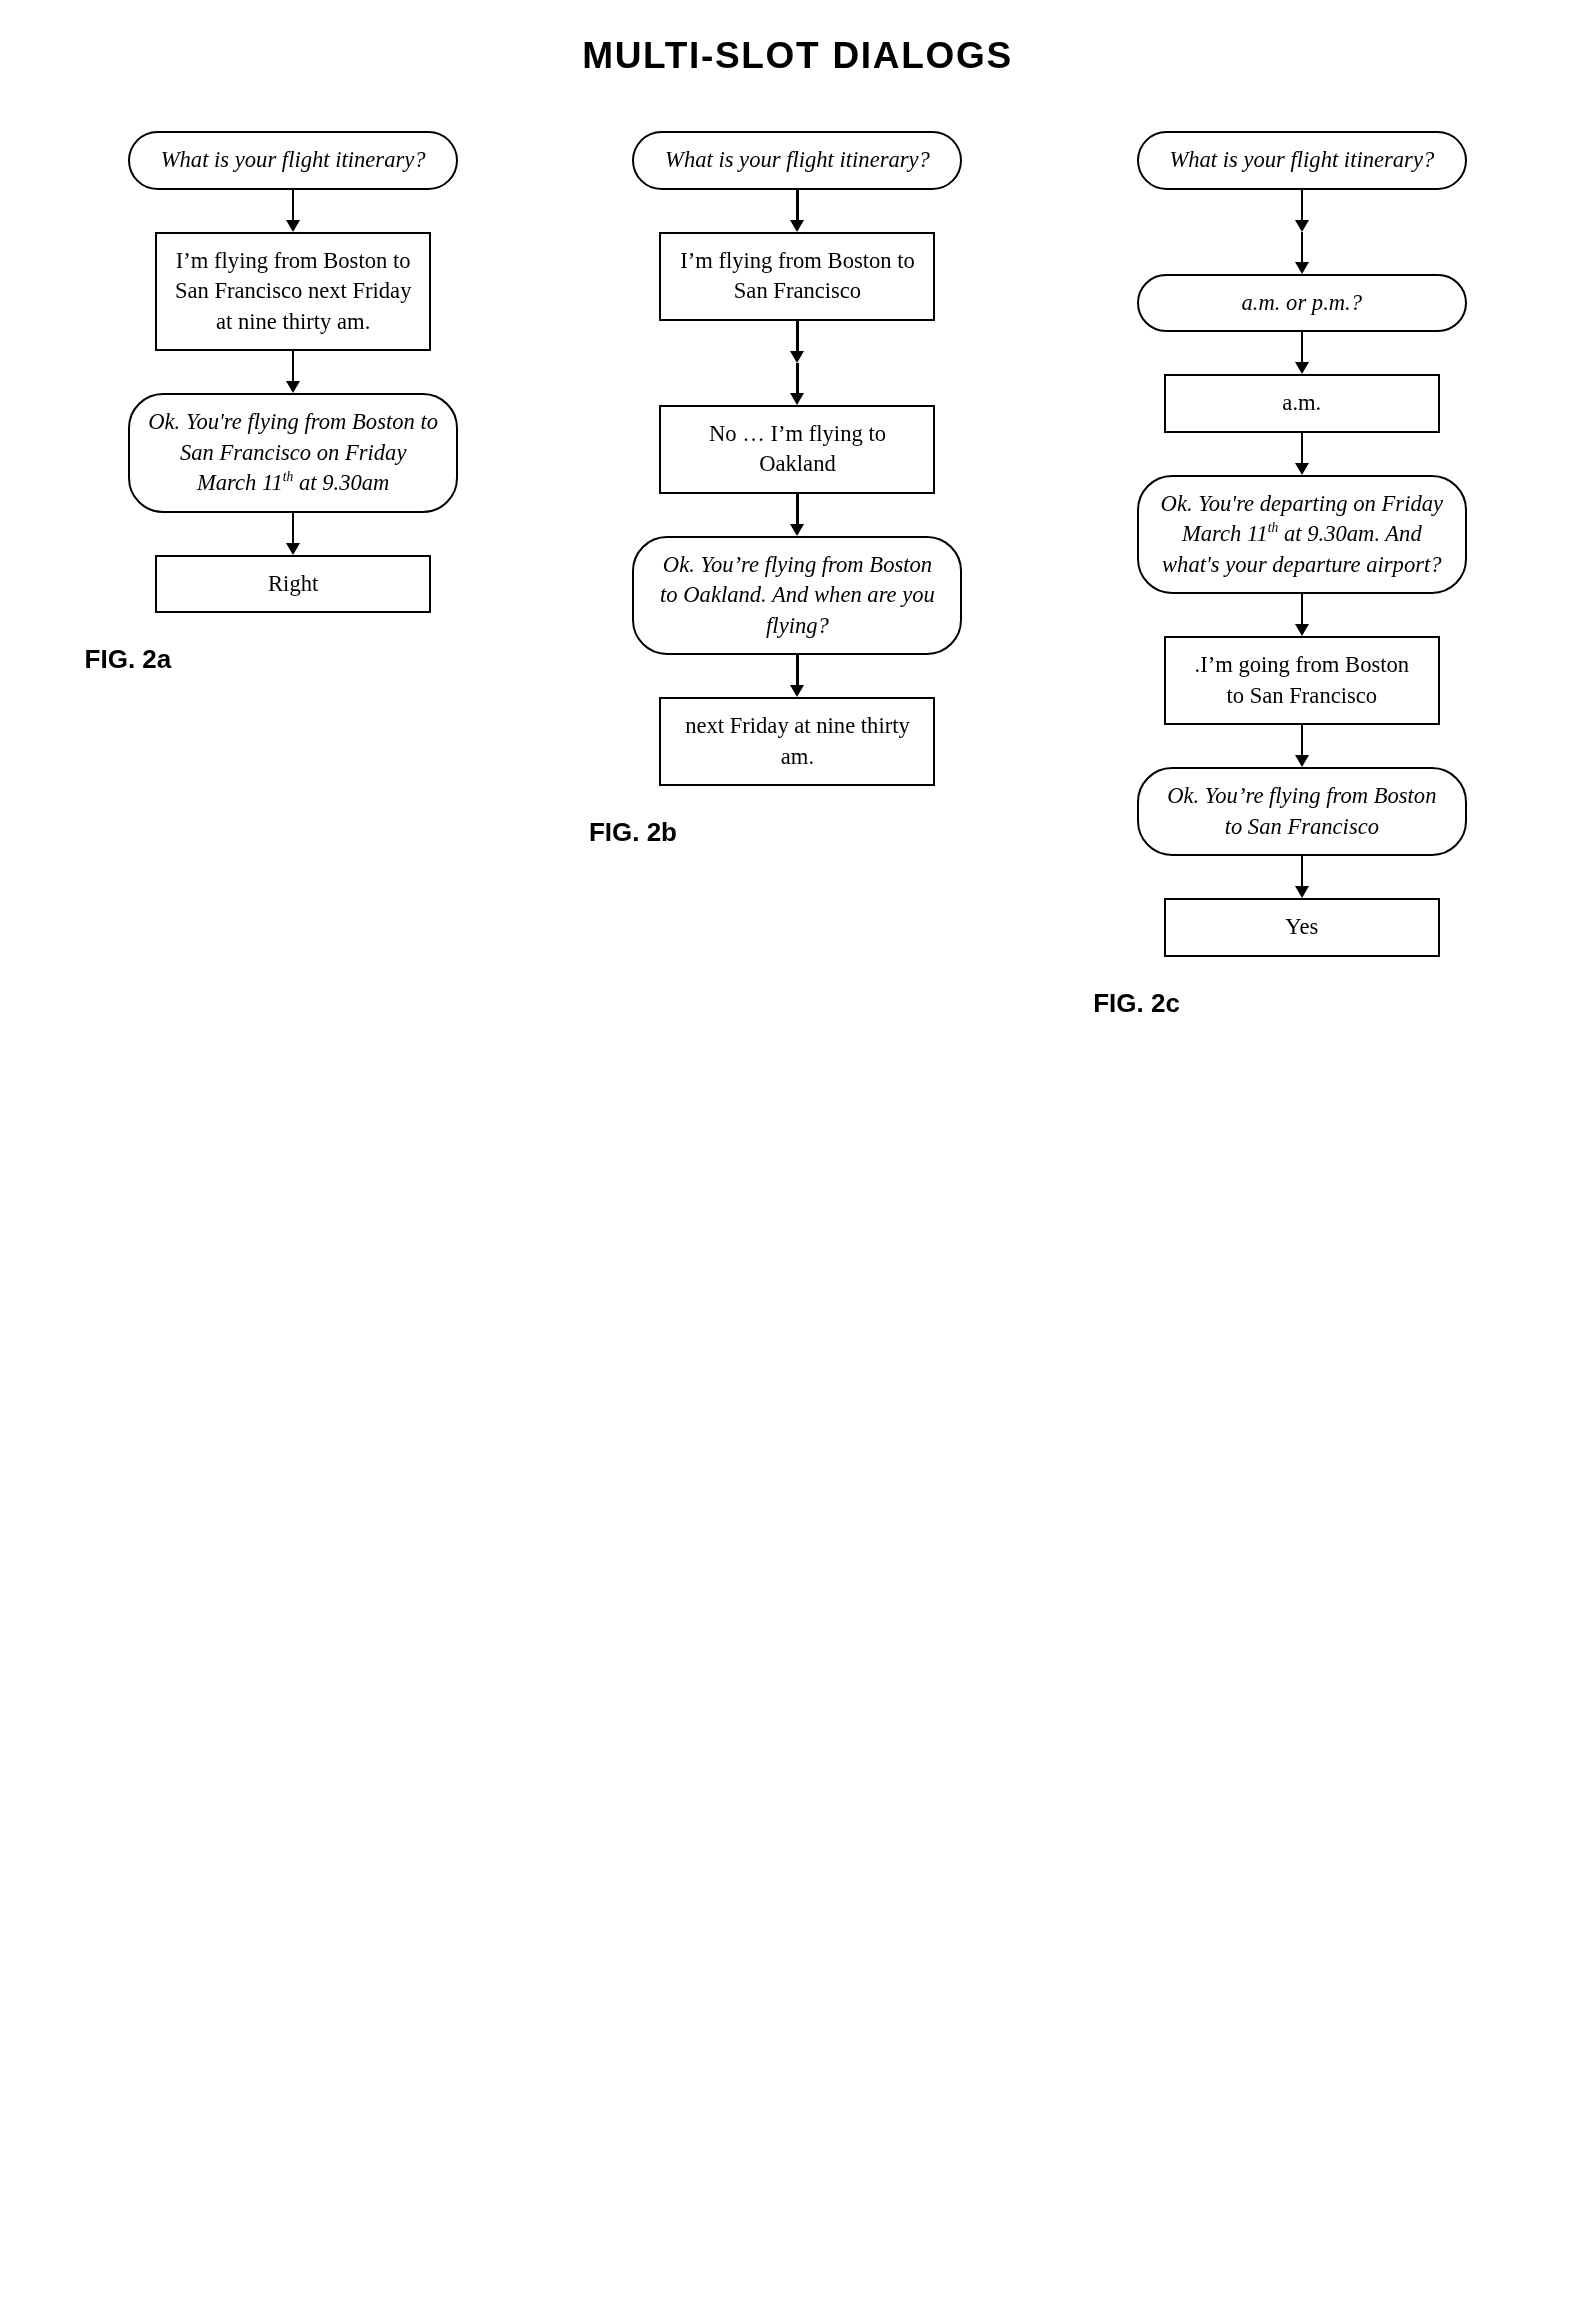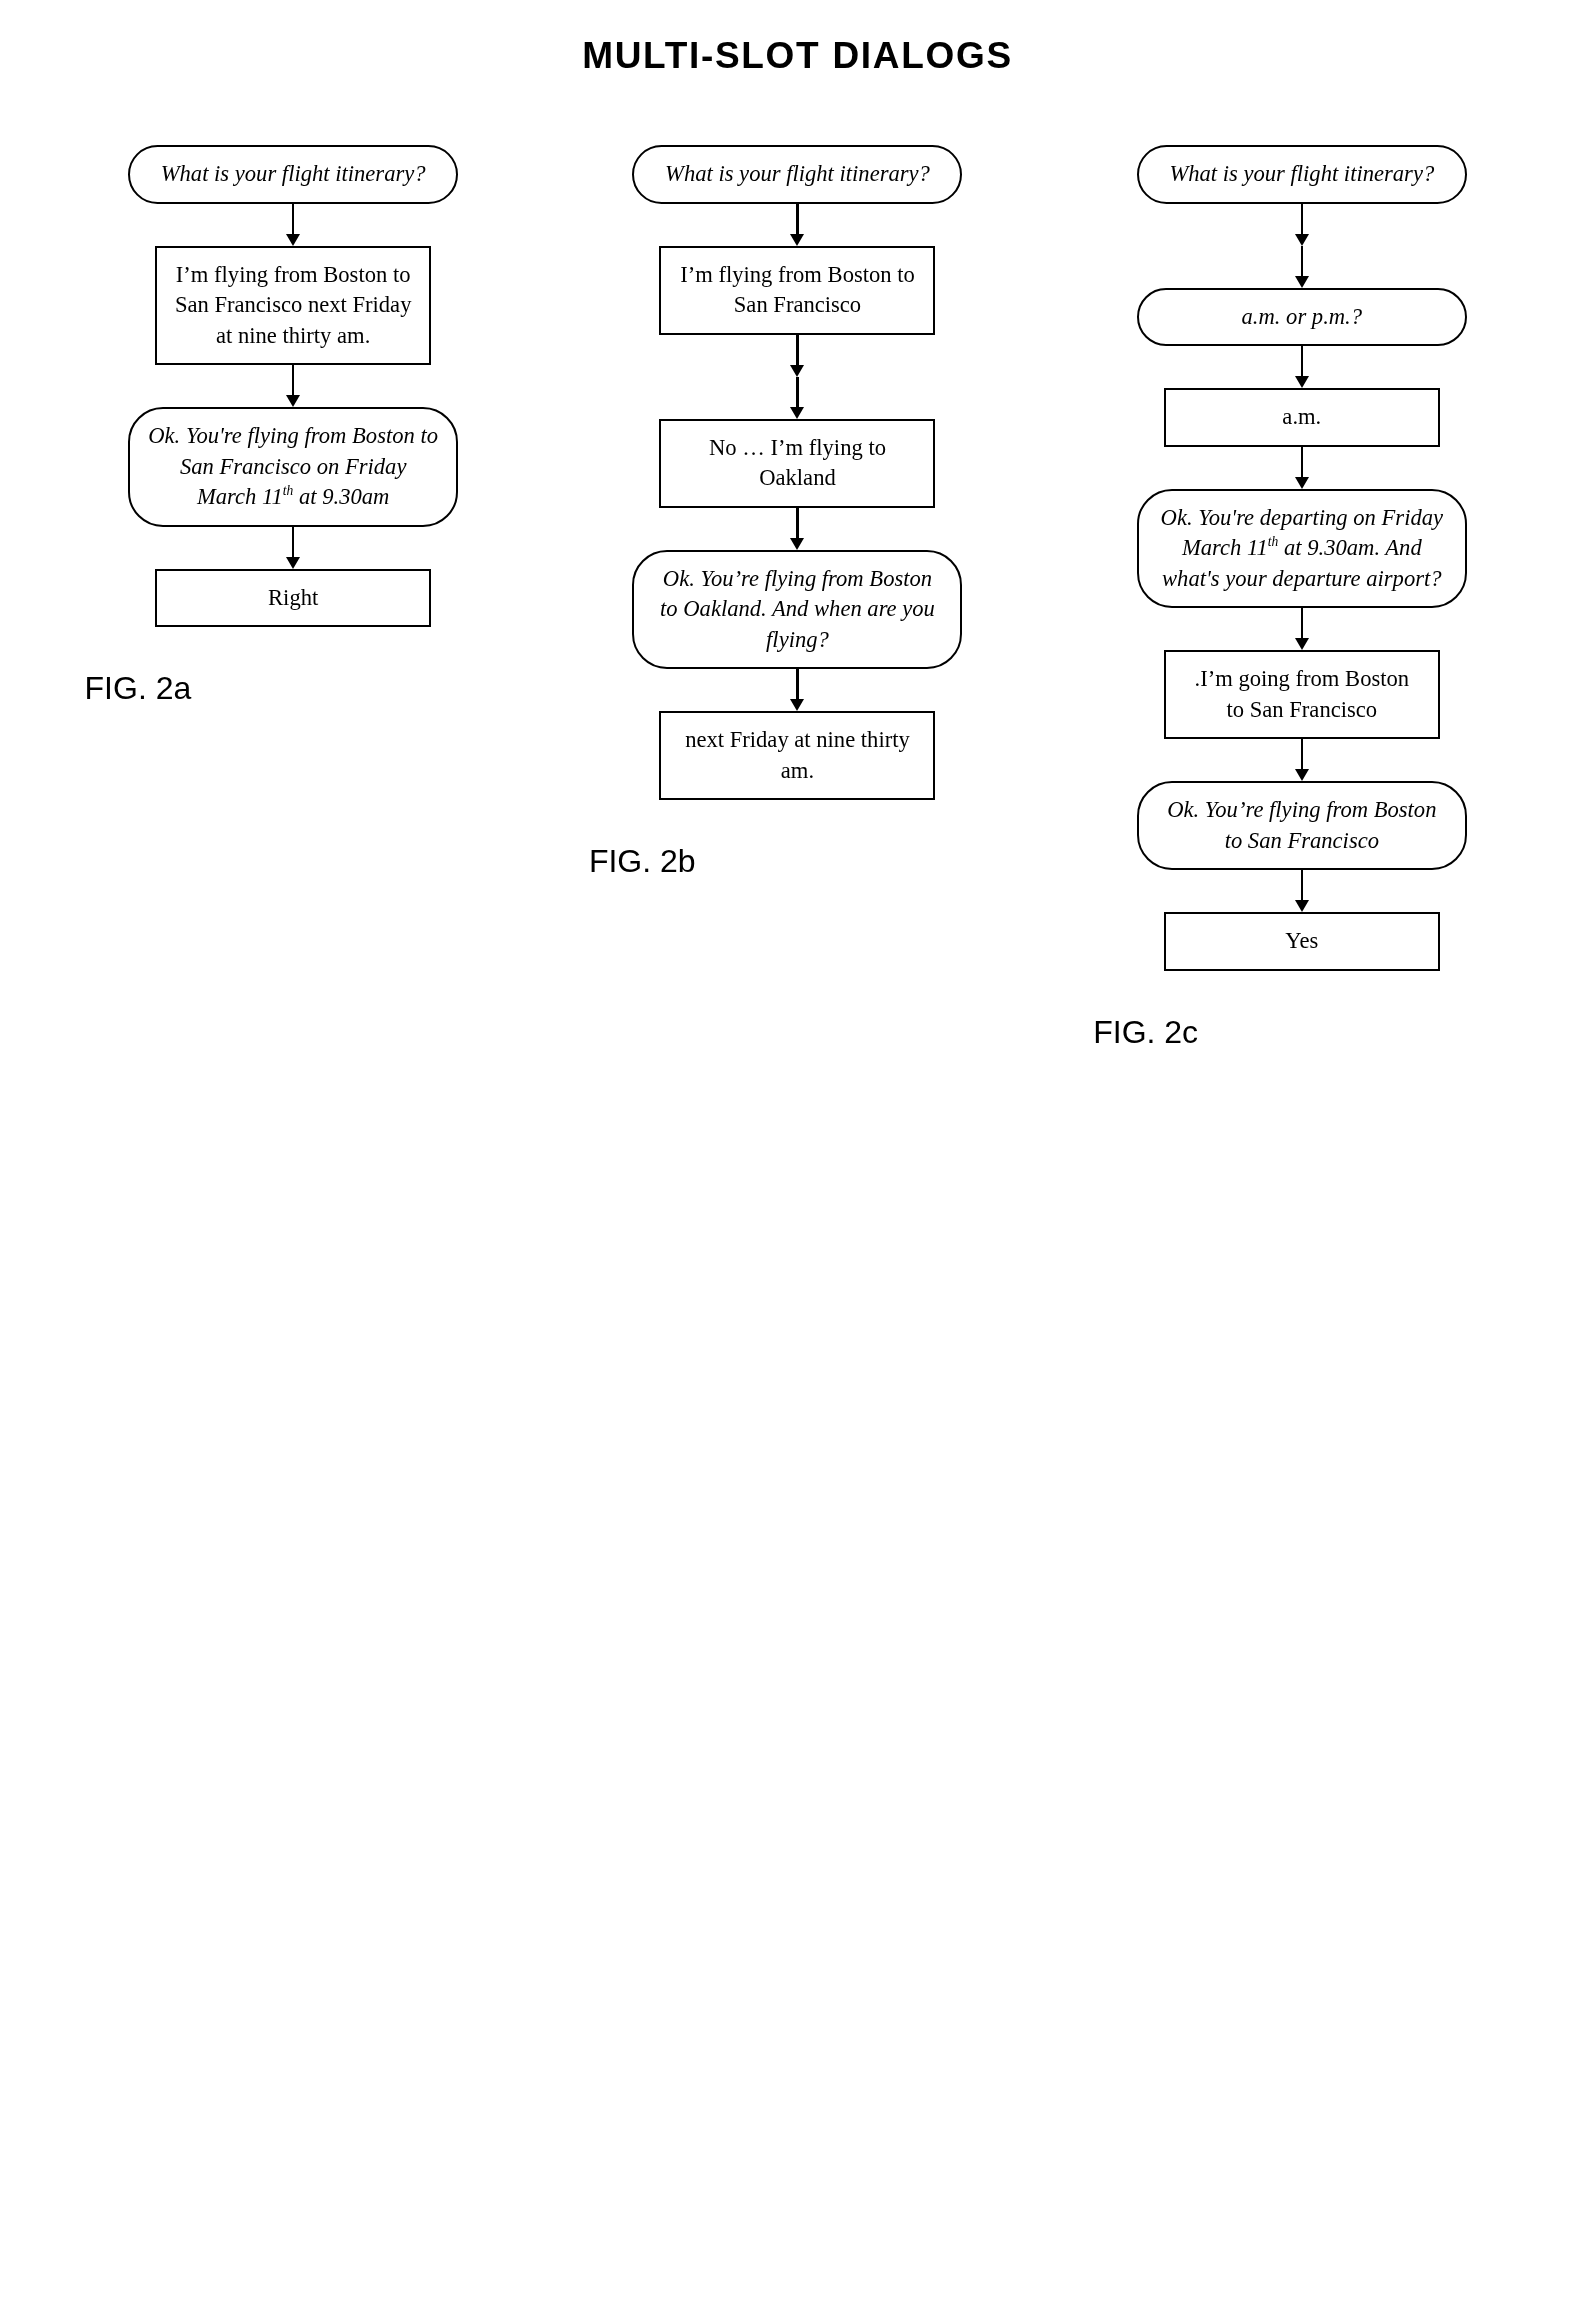--- a/index.html
+++ b/index.html
@@ -8,41 +8,41 @@
       font-family: 'Times New Roman', Times, serif;
       width: 1595px;
       min-height: 2319px;
       padding: 35px 52px;
     }
     .page-title {
       text-align: center;
       font-size: 37px;
       font-weight: bold;
       letter-spacing: 1.7px;
-      margin-bottom: 68px;
+      margin-bottom: 54px;
       font-family: Arial, sans-serif;
     }
     .diagrams-row {
       display: flex;
       flex-direction: row;
       justify-content: space-around;
       align-items: flex-start;
       gap: 22px;
     }
     .diagram-col {
       display: flex;
       flex-direction: column;
       align-items: center;
       width: 452px;
     }
     .fig-label {
-      font-size: 32px;
-      font-weight: normal;
+      font-size: 26px;
+      font-weight: bold;
       font-family: Arial, sans-serif;
-      margin-top: 43px;
+      margin-top: 31px;
       align-self: flex-start;
       padding-left: 17.4px;
     }
 
     
     .node {
       display: flex;
       align-items: center;
       justify-content: center;
       text-align: center;

